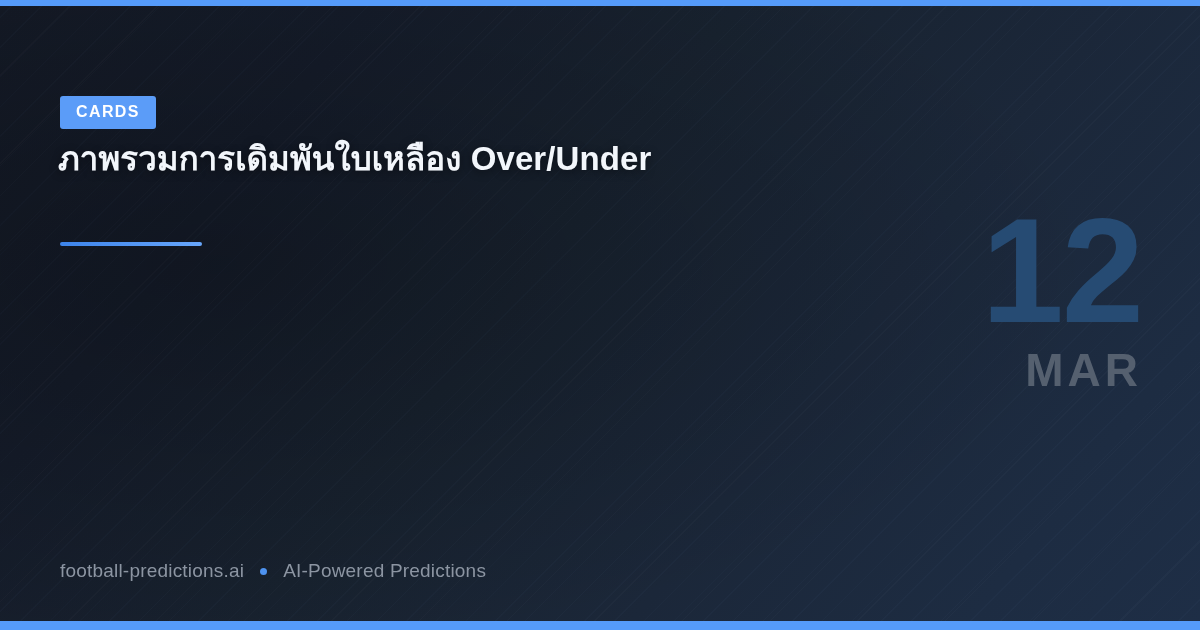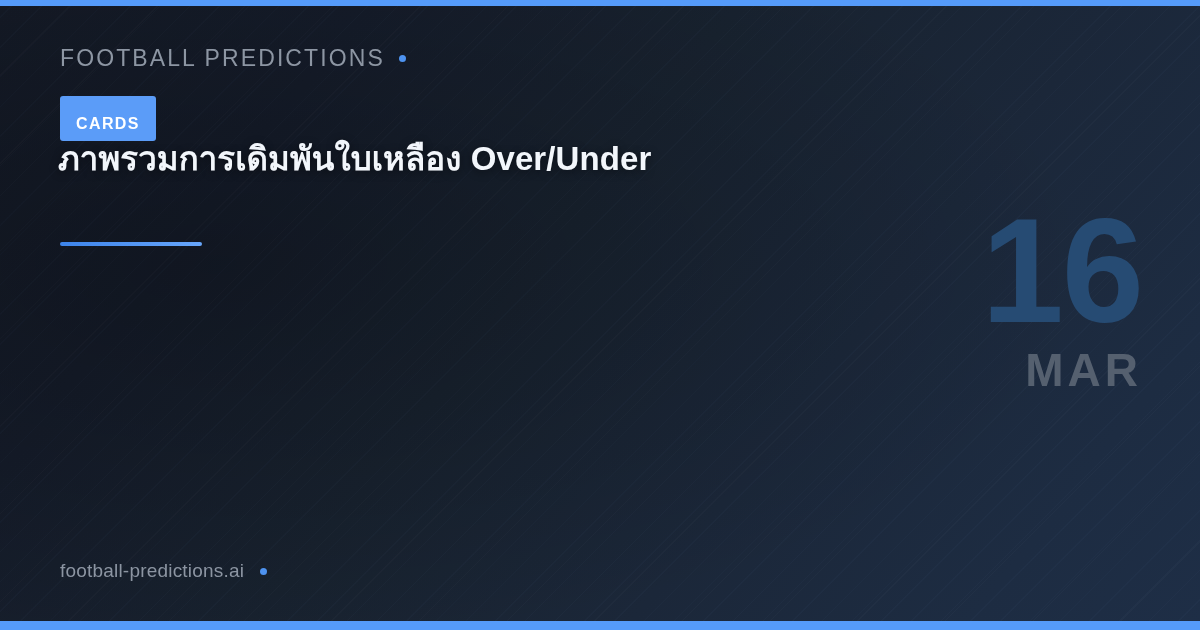--- a/index.html
+++ b/index.html
@@ -83,21 +83,21 @@
 
   
   .badge {
     position:absolute; left:60px; top:96px;
     display:inline-block;
     background:#5b9cf8;
     color:#ffffff;
     font-size:16px;
     font-weight:bold;
     letter-spacing:1.4px;
-    padding:20px 16px 9px 16px;
+    padding:8px 16px 9px 16px;
     border-radius:3px;
     line-height:1;
   }
 
   
   .title {
     position:absolute; left:58px; top:138px;
     width:900px;
     font-size:33px;
     font-weight:bold;
@@ -154,34 +154,31 @@
 
 <div class="card">
 
   <div class="texture"></div>
   <div class="texture2"></div>
   <div class="vignette"></div>
 
   <div class="top-bar"></div>
   <div class="bottom-bar"></div>
 
-  <div class="eyebrow-row">
-    <span class="eyebrow">FOOTBALL PREDICTIONS</span>
-    <span class="dot"></span>
-  </div>
 
   <div class="badge">CARDS</div>
 
   <h1 class="title">ภาพรวมการเดิมพันใบเหลือง Over/Under</h1>
 
   <div class="accent"></div>
 
   <div class="date-block">
-    <div class="date-day">16</div>
+    <div class="date-day">12</div>
     <div class="date-month">MAR</div>
   </div>
 
   <div class="footer">
     <span class="footer-site">football-predictions.ai</span>
     <span class="dot"></span>
+    <span class="footer-tag">AI-Powered Predictions</span>
   </div>
 
 </div>
 
 </body></html>

